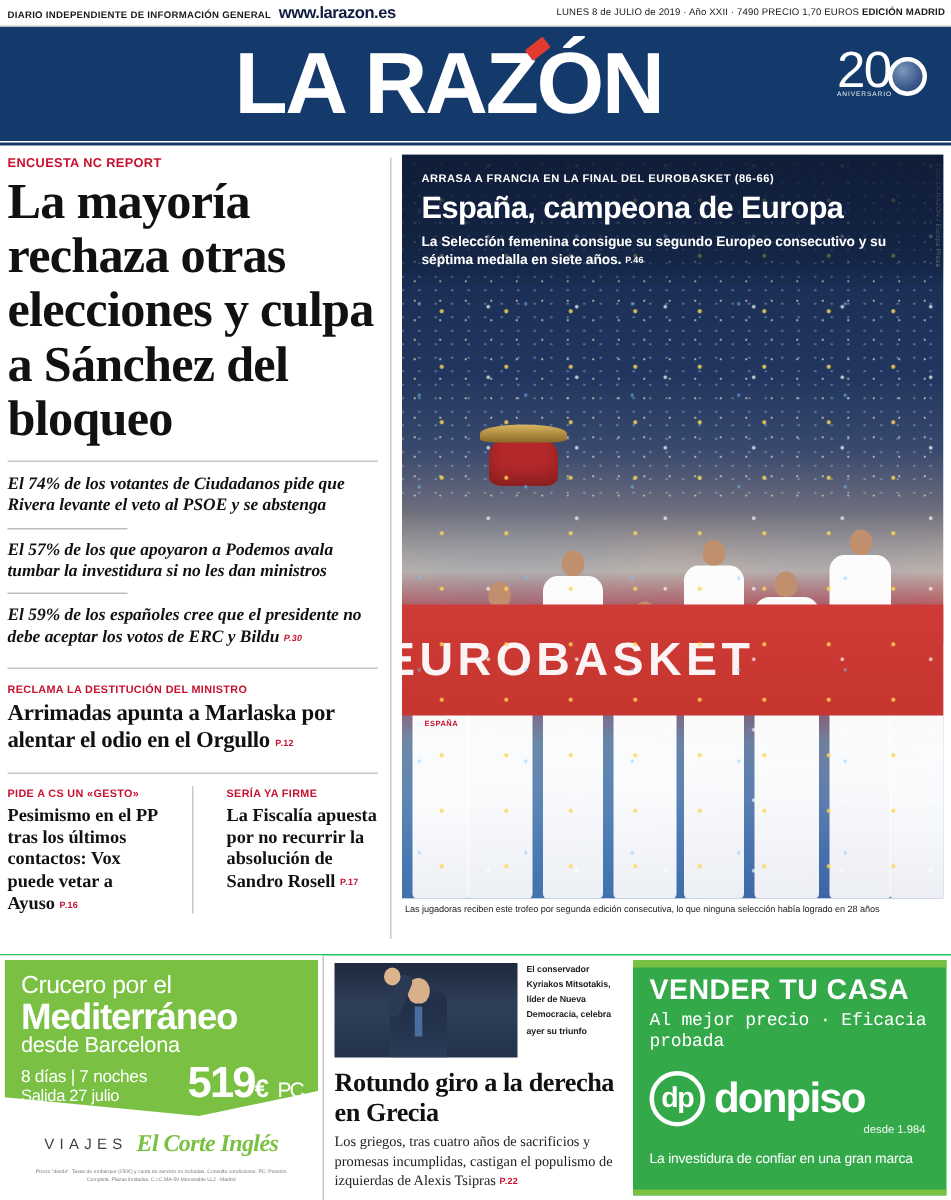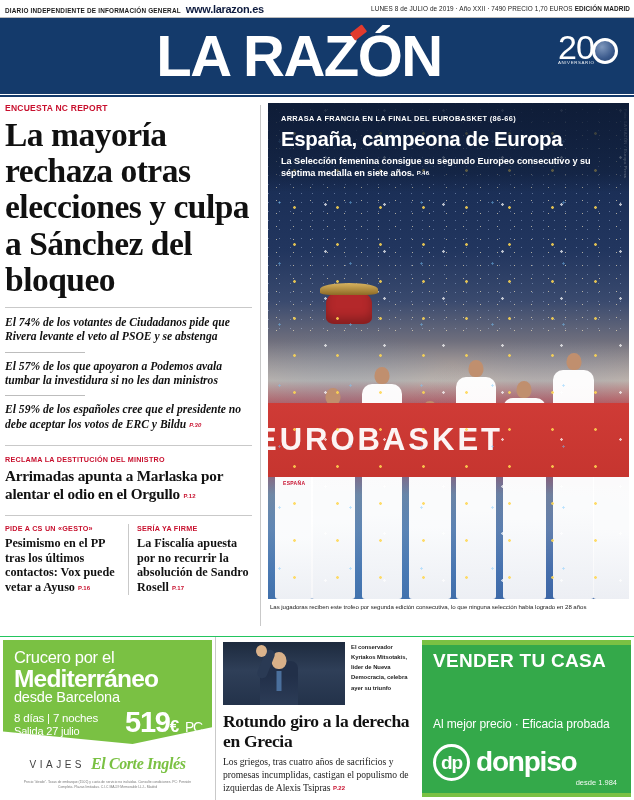--- a/index.html
+++ b/index.html
@@ -94,21 +94,21 @@
   .pref {
     font-family: "Liberation Sans", sans-serif; font-weight: 700;
     font-size: 6px; color: #c8102e; letter-spacing: .2px; vertical-align: 1px;
   }
 
   .sub-head {
     font-family: "Liberation Serif", serif; font-weight: 700;
     font-size: 15.2px; line-height: 1.18; color: #111; letter-spacing: -.2px;
   }
 
-  .two-col { display: flex; gap: 8px; }
+  .two-col { display: flex; gap: 22px; }
   .two-col .cell { flex: 1; }
   .two-col .divider { width: 1px; background: #c9c9c9; }
   .mini-head {
     font-family: "Liberation Serif", serif; font-weight: 700;
     font-size: 12.2px; line-height: 1.2; color: #111;
   }
 
   
   .photo-block { position: relative; width: 100%; height: 496px; overflow: hidden; }
   .photo {
@@ -292,22 +292,22 @@
   }
   .dp-inner::before {
     content: ""; position: absolute; left: 0; top: 0; width: 100%; height: 5px;
     background: #7ac143;
   }
   .dp-t1 {
     font-family: "Liberation Sans", sans-serif; font-weight: 700; font-size: 19px;
     letter-spacing: .3px; line-height: 1.05;
   }
   .dp-t2 {
-    font-family: Liberation Sans, sans-serif; font-size: 12px;
-    letter-spacing: -.1px; padding-top: 2px; margin-top: 44px;
+    font-family: Liberation Mono, monospace; font-size: 12px;
+    letter-spacing: -.1px; padding-top: 2px;
   }
   .dp-logo { display: flex; align-items: center; gap: 6px; padding-top: 13px; }
   .dp-mark {
     width: 37px; height: 37px; border-radius: 50%; border: 3.5px solid #fff;
     display: flex; align-items: center; justify-content: center;
     font-family: "Liberation Sans", sans-serif; font-weight: 700; font-size: 19px;
     letter-spacing: -1px; line-height: 1;
   }
   .dp-word {
     font-family: "Liberation Sans", sans-serif; font-weight: 700; font-size: 28px;

